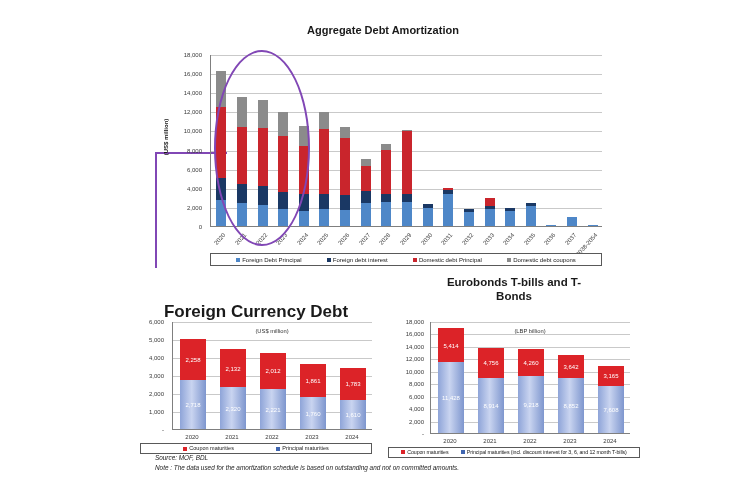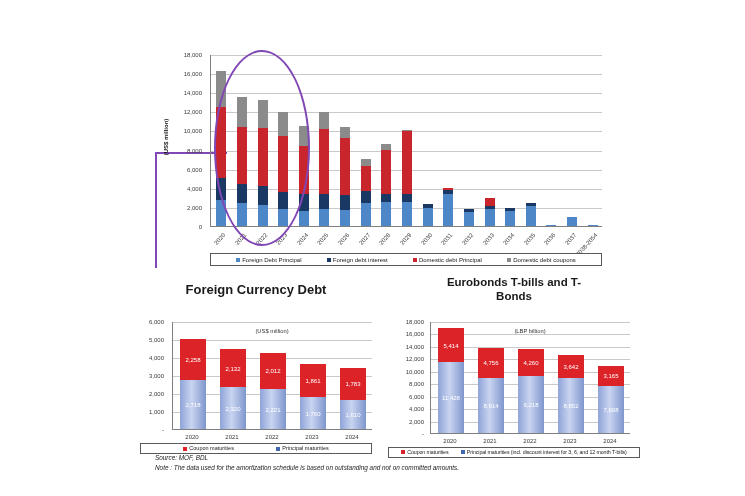--- a/index.html
+++ b/index.html
@@ -30,21 +30,21 @@
   .c-main .subtitle{font-size:7.5px;}
   .c-main .plot{left:62px;top:31px;width:392px;height:172px;}
   .c-main .yaxis{left:0;top:31px;width:58px;height:172px;}
   .c-main .xaxis{left:62px;top:204px;width:392px;height:26px;}
   .c-main .ylabel{position:absolute;left:-12px;top:110px;width:60px;text-align:center;transform:rotate(-90deg);font-size:6px;font-weight:bold;color:#1a1a1a;}
   .c-main .legend{left:62px;top:229px;width:392px;height:13px;font-size:6px;}
   .ellipse{position:absolute;left:66px;top:26px;width:96px;height:196px;border:2px solid #8147B5;border-radius:50%;z-index:5;}
 
   
   .c-left{left:128px;top:282px;width:256px;height:172px;}
-  .c-left .title{font-size:13px;}
+  .c-left .title{font-size:17px;margin-top:20px;}
   .c-left .subtitle{font-size:8.5px;}
   .c-left .plot{left:44px;top:40px;width:200px;height:108px;}
   .c-left .yaxis{left:0;top:40px;width:40px;height:108px;}
   .c-left .xaxis{left:44px;top:149px;width:200px;height:9px;}
   .c-left .unit-note{left:44px;top:46px;width:200px;}
   .c-left .legend{left:12px;top:161px;width:232px;height:11px;font-size:5.5px;}
 
   
   .c-right{left:386px;top:276px;width:256px;height:190px;}
   .c-right .title{font-size:11.5px;width:140px;margin:0 auto;line-height:1.2;}
@@ -62,20 +62,21 @@
 </style>
 </head>
 <body>
 
 <div class="page">
 
   <div class="conn-v"></div>
   <div class="conn-h"></div>
 
   <section class="chart c-main">
+    <div class="title">Aggregate Debt Amortization</div>
     <div class="ylabel">(US$ million)</div>
     <div class="yaxis">
         <div class="ytick" style="top: 169px;">0</div>
         <div class="ytick" style="top: 149.889px;">2,000</div>
         <div class="ytick" style="top: 130.778px;">4,000</div>
         <div class="ytick" style="top: 111.667px;">6,000</div>
         <div class="ytick" style="top: 92.5556px;">8,000</div>
         <div class="ytick" style="top: 73.4444px;">10,000</div>
         <div class="ytick" style="top: 54.3333px;">12,000</div>
         <div class="ytick" style="top: 35.2222px;">14,000</div>

